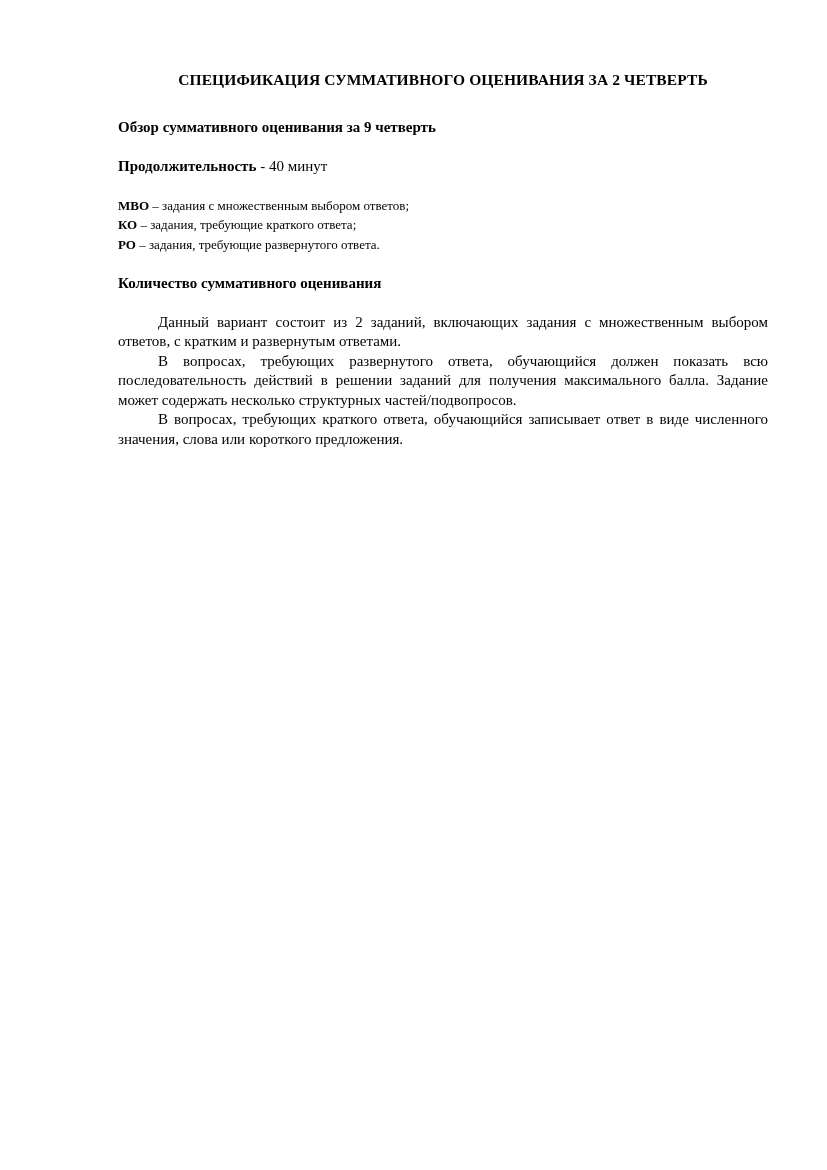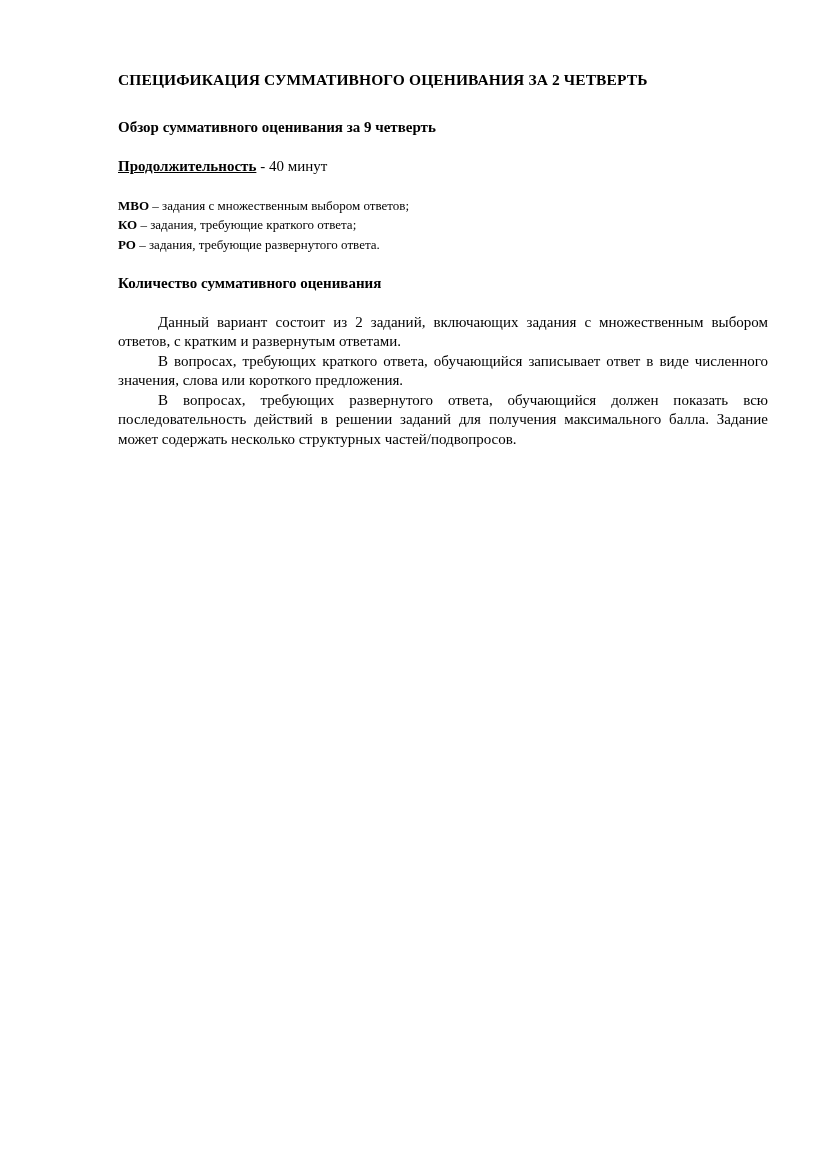--- a/index.html
+++ b/index.html
@@ -21,41 +21,41 @@
     background: #ffffff;
     box-sizing: border-box;
     padding: 70px 59px 0 118px;
   }
   .content {
     width: 650px;
   }
   .doc-title {
     font-size: 15.5px;
     font-weight: bold;
+    text-align: center;
     line-height: 19.5px;
     margin: 0 0 28px 0;
     letter-spacing: 0.1px;
   }
   .section-heading {
     font-size: 15px;
     font-weight: bold;
     line-height: 19.5px;
     margin: 0;
   }
   .spacer-line {
     height: 19.5px;
   }
   .info-line {
     font-size: 15px;
     line-height: 19.5px;
     margin: 0;
   }
   .info-line .lbl {
     font-weight: bold;
-    text-decoration: underline;
   }
   .types-line {
     font-size: 13px;
     line-height: 19.5px;
     margin: 0;
   }
   .types-line .abbr {
     font-weight: bold;
   }
   p.body-par {
@@ -102,18 +102,18 @@
 
     <div class="spacer-line"></div>
 
     <div class="section-heading">Количество суммативного оценивания</div>
 
     <div class="spacer-line"></div>
 
     <p class="body-par">Данный вариант состоит из 2 заданий, включающих задания с множественным выбором ответов, с кратким и развернутым ответами.</p>
 
 
+    <p class="body-par">В вопросах, требующих развернутого ответа, обучающийся должен показать всю последовательность действий в решении заданий для получения максимального балла. Задание может содержать несколько структурных частей/подвопросов.</p>
+
     <p class="body-par">В вопросах, требующих краткого ответа, обучающийся записывает ответ в виде численного значения, слова или короткого предложения.</p>
-
-    <p class="body-par">В вопросах, требующих развернутого ответа, обучающийся должен показать всю последовательность действий в решении заданий для получения максимального балла. Задание может содержать несколько структурных частей/подвопросов.</p>
 
   </div>
 </div>
 
 </body></html>

